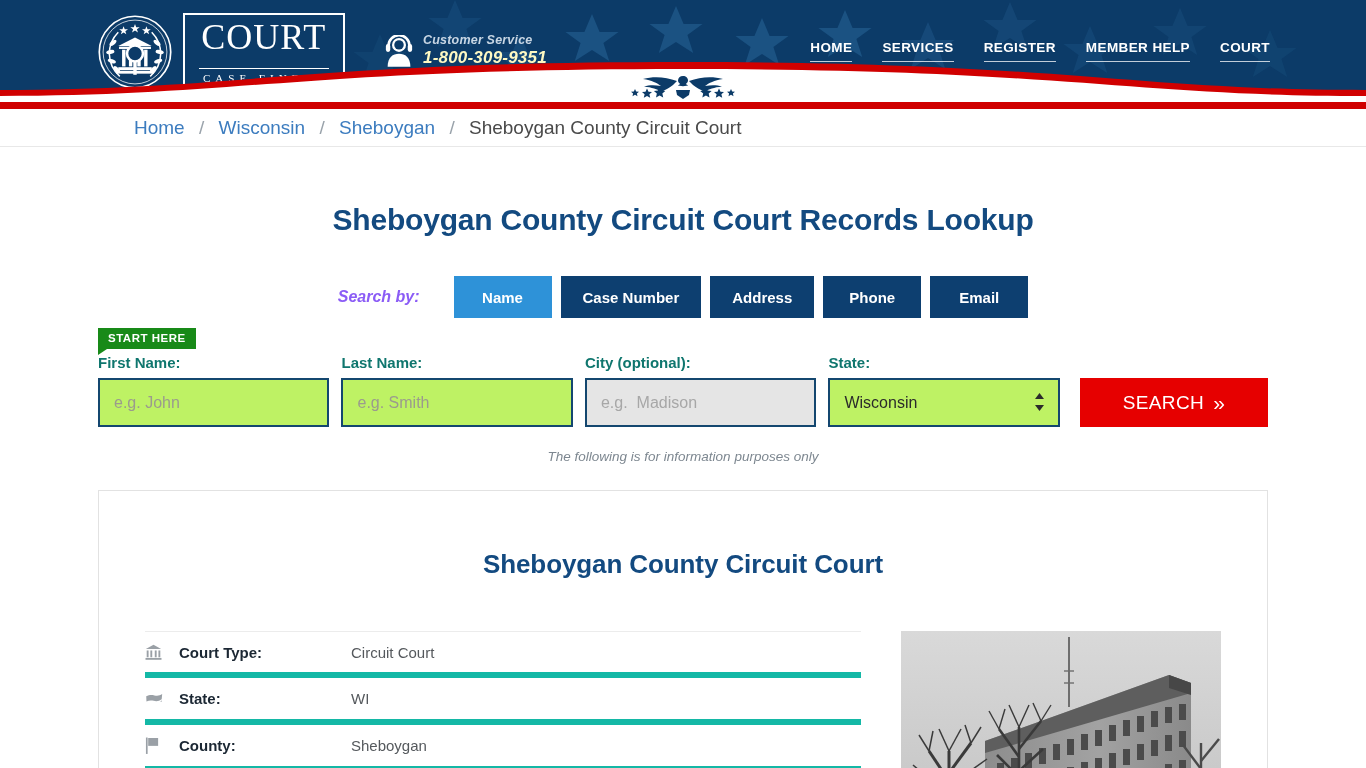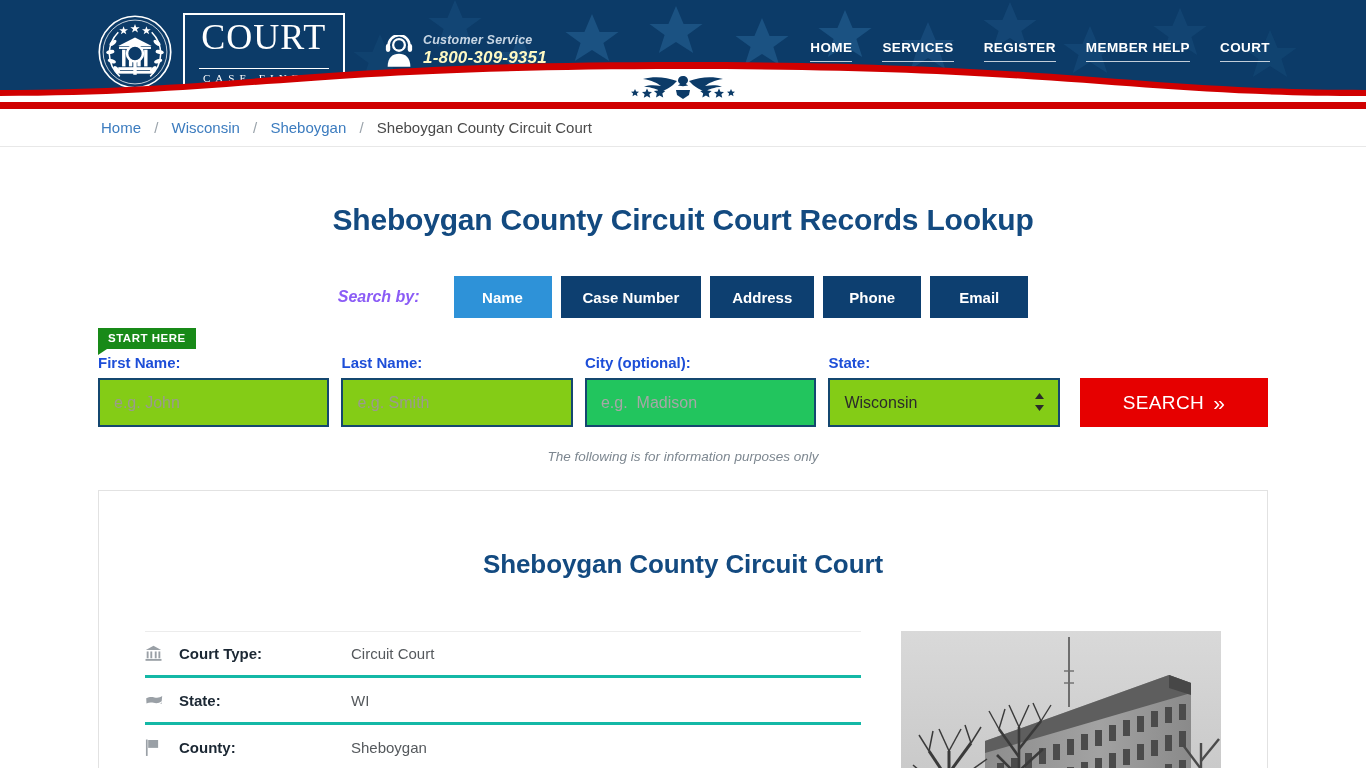--- a/index.html
+++ b/index.html
@@ -135,22 +135,23 @@
   
   .crumb-bar {
     height: 38px;
     background: #ffffff;
     border-bottom: 1px solid #e8e8e8;
     display: flex;
     align-items: center;
     padding-left: 101px;
   }
   .crumb {
-    font-size: 15px;
+    font-size: 19px;
     color: #4a4a4a;
+    margin-left: 33px;
   }
   .crumb a {
     color: #3c7cbf;
     text-decoration: none;
   }
   .crumb .sep { color: #9aa3ab; margin: 0 9px; }
   .crumb .current { color: #4a4a4a; }
 
   
   .page-title {
@@ -227,38 +228,38 @@
     padding-top: 26px;
   }
   .field { display: flex; flex-direction: column; }
   .f-first { width: 234px; }
   .f-last  { width: 234px; }
   .f-city  { width: 234px; }
   .f-state { width: 234px; }
   .field label {
     font-size: 15px;
     font-weight: bold;
-    color: #1d4ed8;
+    color: #0f766e;
     margin-bottom: 7px;
   }
   .field input,
   .field select {
     height: 49px;
     border: 2px solid #14476f;
-    background: #84cc16;
+    background: #bef264;
     font-size: 16px;
     color: #4a4a4a;
     padding: 0 14px;
     font-family: "Liberation Sans", sans-serif;
     outline: none;
     width: 100%;
     border-radius: 0;
   }
   .field input::placeholder { color: #9b9b8d; }
-  .f-city input { background: #22c55e; }
+  .f-city input { background: #e5e5e5; }
   .f-city input::placeholder { color: #a7a7a7; }
   .f-state { position: relative; }
   .f-state select {
     -webkit-appearance: none;
     appearance: none;
     cursor: pointer;
     color: #2b2b2b;
   }
   .select-arrows {
     position: absolute;
@@ -316,21 +317,21 @@
     gap: 40px;
   }
   .detail-table {
     flex: 1;
     max-width: 760px;
   }
   .detail-row {
     display: flex;
     align-items: center;
     height: 47px;
-    border-bottom: 3px solid #14b8a6;
+    border-bottom: 6px solid #14b8a6;
   }
   .detail-row:first-child { border-top: 1px solid #ececec; }
   .d-icon {
     width: 34px;
     color: #9aa0a6;
     display: flex;
     align-items: center;
     flex: 0 0 34px;
   }
   .d-label {

